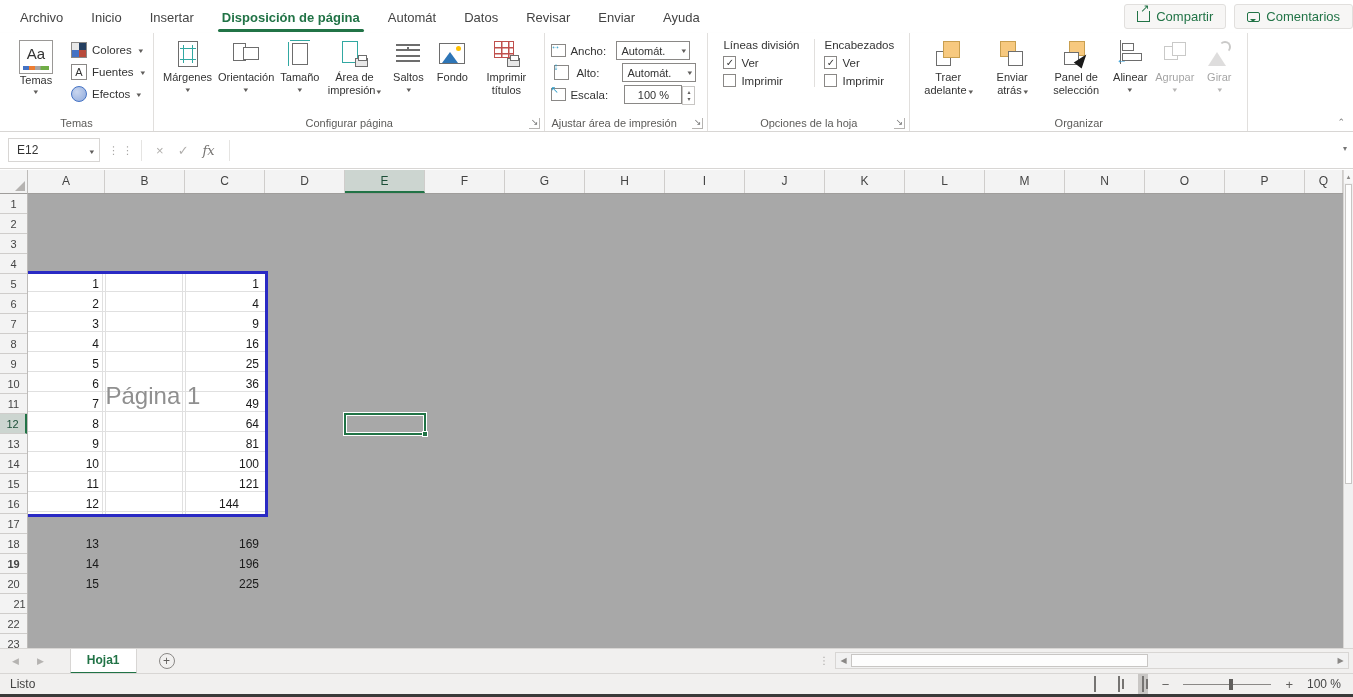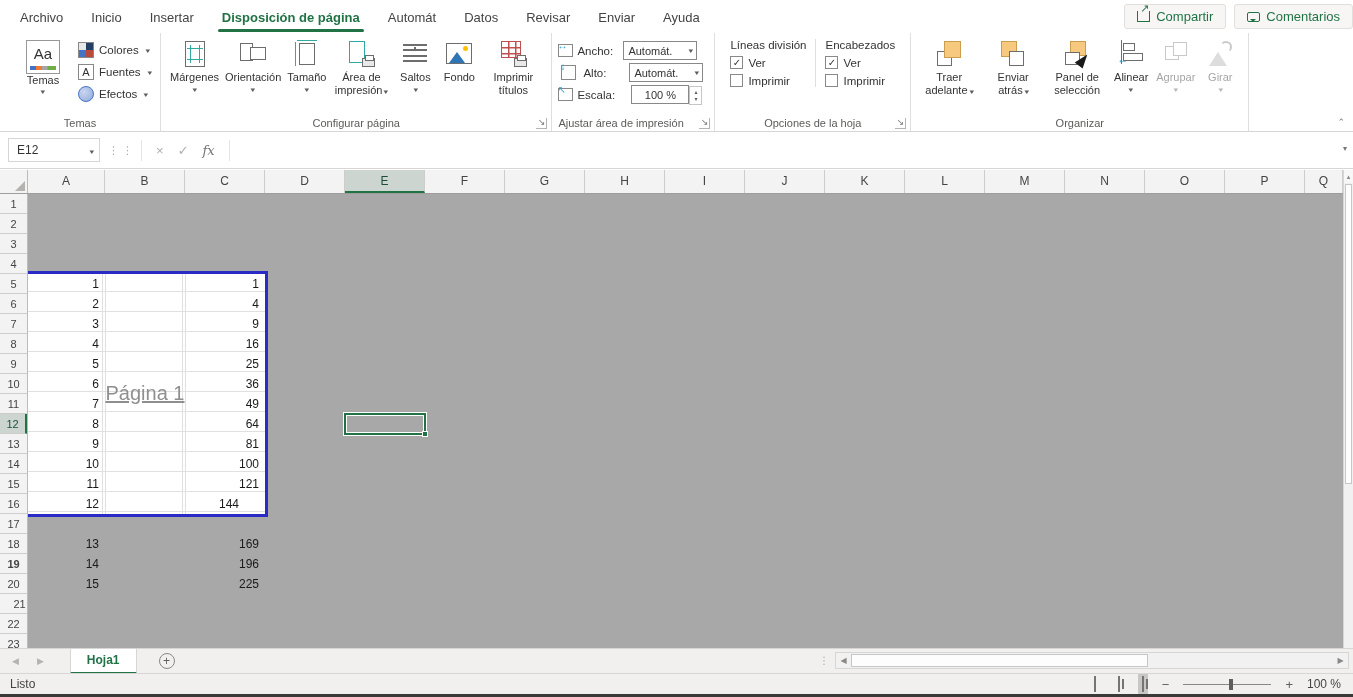--- a/index.html
+++ b/index.html
@@ -85,21 +85,21 @@
   .fit-row { display:flex; align-items:center; gap:4px; font-size:11.5px; }
   .fic { width:15px; height:13px; border:1px solid #8a8886; position:relative; flex:0 0 15px; background:#fff; }
   .fic span { position:absolute; left:-2px; top:-5px; font-size:10px; color:#2b9bc7; }
   .fic.tall { width:9px; height:15px; margin-left:3px; margin-right:3px; }
   .fit-lbl { width:42px; }
   .dropd { width:74px; height:19px; border:1px solid #8a8886; background:#fff; font-size:11px; display:flex; align-items:center; justify-content:space-between; padding:0 4px; }
   .spin { width:58px; height:19px; border:1px solid #8a8886; background:#fff; font-size:11px; display:flex; align-items:center; justify-content:center; gap:2px; position:relative; margin-left:8px; }
   .spin .arrows { position:absolute; right:-14px; top:0; width:13px; height:19px; border:1px solid #c8c6c4; display:flex; flex-direction:column; align-items:center; justify-content:center; font-size:6px; color:#605e5c; line-height:1.1; background:#fff; }
 
   
-  .sheetopt { display:flex; padding-top:3px; }
+  .sheetopt { display:flex; padding-top:3px;gap:6px; }
   .optcol { display:flex; flex-direction:column; gap:5px; padding:0 9px; font-size:11.5px; }
   .optcol + .optcol { border-left:1px solid #e1dfdd; }
   .opt-title { white-space:nowrap; color:#333; }
   .chk-row { display:flex; align-items:center; gap:5px; }
   .chk { width:13px; height:13px; border:1px solid #8a8886; background:#fff; font-size:10px; line-height:11px; text-align:center; color:#333; }
 
   
   .fbar { height:37px; background:#fff; border-bottom:1px solid #d8d6d4; display:flex; align-items:center; padding:0 0 0 8px; position:relative; }
   .namebox { width:92px; height:24px; border:1px solid #d8d6d4; background:#fff; display:flex; align-items:center; font-size:12px; padding-left:8px; position:relative; }
   .namebox .chev { position:absolute; right:5px; top:9px; }
@@ -118,21 +118,21 @@
   .ch.sel { background:#ccd5d0; color:#1c4f38; border-bottom:2px solid #217346; }
   .rowhead { position:absolute; left:0; top:24px; width:28px; bottom:0; background:#f3f3f3; border-right:1px solid #bdbbb9; overflow:hidden; }
   .rh { position:absolute; left:0; width:27px; text-align:center; font-size:11px; color:#444; border-bottom:1px solid #cfcdcb; display:flex; align-items:center; justify-content:center; }
   .rh.sel { background:#ccd5d0; color:#1c4f38; border-right:2px solid #217346; }
   .canvas { position:absolute; left:28px; top:24px; right:10px; bottom:0; overflow:hidden; }
   .printarea { position:absolute; background:#fff; border:3px solid #2a2ac4;
       background-image:linear-gradient(#e0e0e0 1px, transparent 1px), linear-gradient(90deg,#e0e0e0 1px, transparent 1px);
       background-size:80px 20px; background-position:-3px -3px; }
   .pa-colline { position:absolute; top:0; bottom:0; width:1px; background:#e0e0e0; }
   .cellv { position:absolute; height:20px; font-size:12px; color:#1a1a1a; text-align:right; padding-right:6px; line-height:20px; }
-  .watermark { position:absolute; font-size:20px; color:#8f8f8f; white-space:nowrap;text-decoration:underline; }
+  .watermark { position:absolute; font-size:24px; color:#8f8f8f; white-space:nowrap; }
   .selbox { position:absolute; border:2px solid #217346; box-shadow:inset 0 0 0 1px #fff, 0 0 0 1px #fff; }
   .selbox .handle { position:absolute; right:-4px; bottom:-4px; width:6px; height:6px; background:#217346; border:1px solid #fff; }
   .vscroll { position:absolute; right:0; top:0; width:10px; bottom:0; background:#f1f1f1; border-left:1px solid #d8d6d4; }
   .vscroll .vthumb { position:absolute; left:1px; right:1px; top:14px; height:300px; background:#fdfdfd; border:1px solid #c8c6c4; }
   .vscroll .uparr { position:absolute; left:0; right:0; top:0; height:13px; font-size:7px; color:#8a8886; text-align:center; line-height:13px; background:#f7f7f7; }
 
   
   .stabs { position:absolute; left:0; top:648px; width:1353px; height:25px; background:#f1f0ef; border-top:1px solid #d8d6d4; display:flex; align-items:center; }
   .nav-ar { color:#b5b3b1; font-size:9px; padding:0 12px; }
   .stab { height:25px; background:#fff; border-right:1px solid #d8d6d4; border-left:1px solid #d8d6d4; border-bottom:2px solid #217346; color:#217346; font-weight:bold; font-size:12px; display:flex; align-items:center; padding:0 16px; margin-left:14px; }
@@ -183,21 +183,21 @@
     </div>
     <div class="pill-btn">
       <span class="comment-glyph"></span>
       <span>Comentarios</span>
     </div>
   </div>
 </div>
 
 <div class="ribbon">
 
-  <div class="rgroup" style="padding-left:17px;">
+  <div class="rgroup" style="padding-left:10px;">
     <div class="big-btn">
       <span class="temas-icon">Aa</span>
       <span class="lbl">Temas</span>
       <span class="chev block">▾</span>
     </div>
     <div class="stack3" id="temas-stack">
         <div class="small-btn">
           <span class="ic16 ic-colors"></span>
           <span>Colores</span>
           <span class="chev">▾</span>

